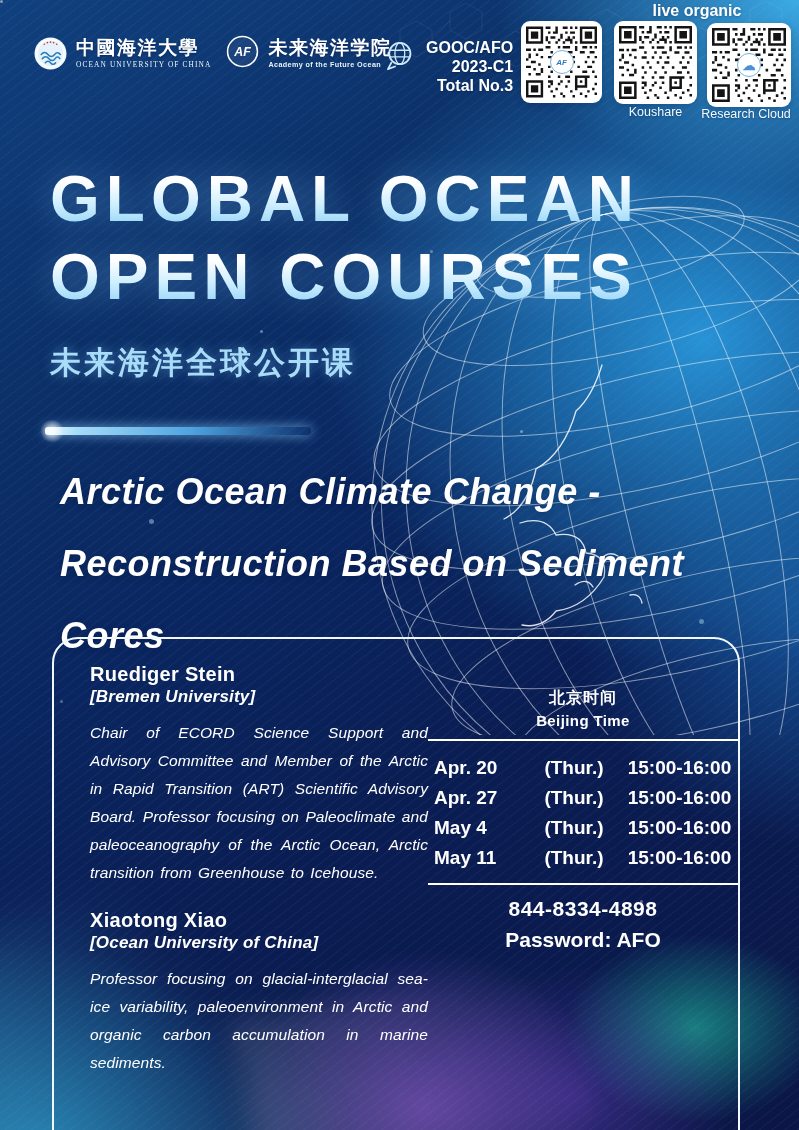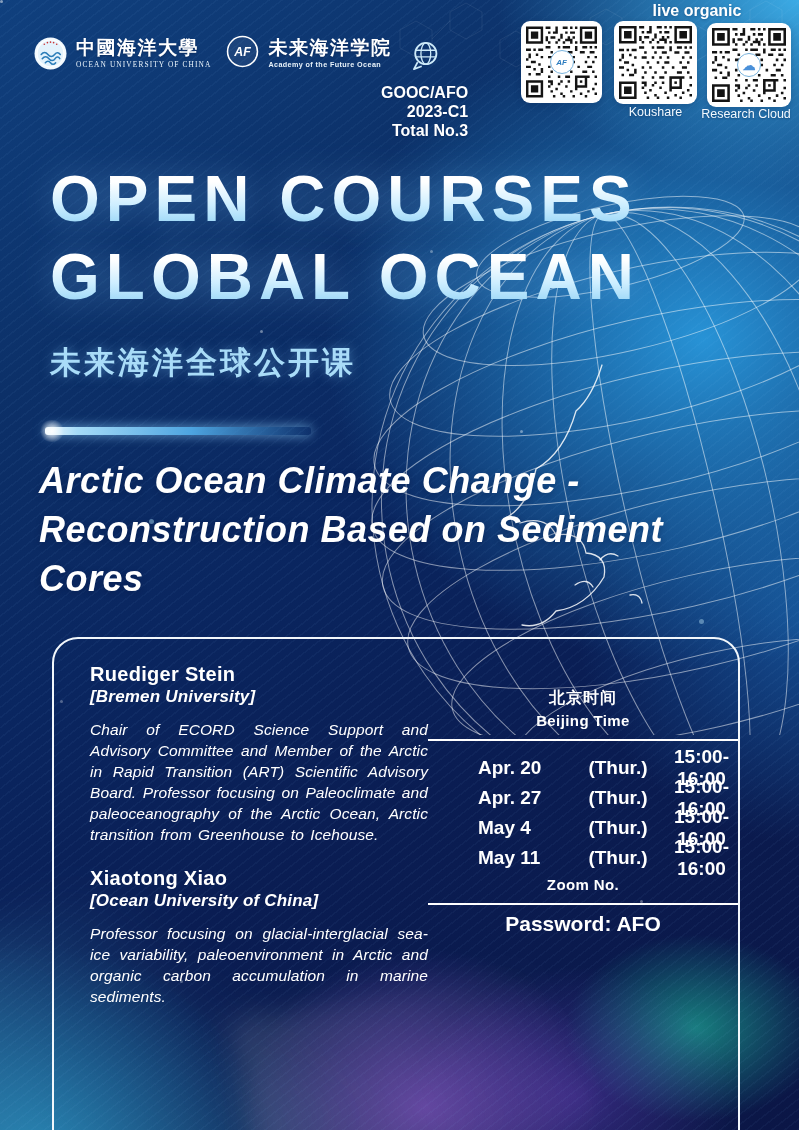--- a/index.html
+++ b/index.html
@@ -24,21 +24,21 @@
   .globe{position:absolute;left:330px;top:115px;pointer-events:none;}
   .hexnet{position:absolute;left:380px;top:0;pointer-events:none;opacity:.5;}
 
   
   .logo-row{position:absolute;left:34px;top:35px;display:flex;align-items:center;gap:9px;}
   .logo-text{display:flex;flex-direction:column;line-height:1.05;}
   .logo-cn{font-size:19px;font-weight:700;letter-spacing:1.5px;text-shadow:0 1px 2px rgba(0,20,60,.4);}
   .logo-en1{font-family:"Liberation Serif",serif;font-size:7.4px;letter-spacing:1.1px;margin-top:3px;color:#eaf4fb;}
   .logo-en2{font-size:7.2px;font-weight:700;letter-spacing:.4px;margin-top:3px;color:#eaf4fb;}
   .afo-wrap{margin-left:6px;}
-  .course-code{position:absolute;left:381px;top:38px;display:flex;align-items:center;gap:9px;flex-direction:column;}
+  .course-code{position:absolute;left:381px;top:38px;display:flex;align-items:flex-start;gap:9px;}
   .code-lines{text-align:right;font-size:16px;font-weight:700;line-height:19px;text-shadow:0 1px 2px rgba(0,20,60,.35);}
   .live-stream{position:absolute;left:612px;top:2px;width:170px;text-align:center;font-size:16px;font-weight:700;text-shadow:0 1px 3px rgba(0,40,90,.4);}
   .qr{position:absolute;background:#fff;border-radius:9px;padding:5px;box-sizing:border-box;box-shadow:0 2px 6px rgba(0,30,80,.25);}
   .qr svg{display:block;width:100%;height:100%;}
   .qr1{left:521px;top:21px;width:81px;height:82px;}
   .qr2{left:614px;top:21px;width:83px;height:83px;}
   .qr3{left:707px;top:23px;width:84px;height:84px;}
   .qr-badge{position:absolute;left:50%;top:50%;transform:translate(-50%,-50%);width:22px;height:22px;background:#fff;border:1.5px solid #7ab4de;border-radius:50%;display:flex;align-items:center;justify-content:center;font-size:8px;font-weight:700;font-style:italic;color:#2b7cc0;}
   .qr-badge.cloud{font-style:normal;font-size:13px;color:#4a90d9;}
   .qr-label{position:absolute;text-align:center;font-size:12.5px;color:#f2f9ff;text-shadow:0 1px 2px rgba(0,30,70,.4);}
@@ -50,35 +50,35 @@
   .title-line{font-size:64px;font-weight:700;letter-spacing:6px;line-height:78px;
     background:linear-gradient(180deg,#ffffff 28%,#cdeeff 58%,#79c7f2 100%);
     -webkit-background-clip:text;background-clip:text;color:transparent;
     filter:drop-shadow(0 0 16px rgba(130,200,255,.38));white-space:nowrap;}
   .title-cn{margin-top:26px;font-size:31px;font-weight:700;letter-spacing:3px;color:#a9dcf8;text-shadow:0 0 12px rgba(120,190,240,.5);font-family:Liberation Serif, serif;}
   .divider{position:absolute;left:45px;top:427px;width:266px;height:8px;border-radius:3px;
     background:linear-gradient(90deg,#eef9ff 0%,#a6dcf8 12%,#4da4e0 55%,rgba(40,110,190,.1) 100%);
     box-shadow:0 0 12px rgba(140,210,255,.75);}
   .divider::before{content:"";position:absolute;left:-6px;top:-7px;width:26px;height:22px;border-radius:50%;
     background:radial-gradient(circle,rgba(255,255,255,.95),rgba(180,230,255,0) 70%);}
-  .course-title{position:absolute;left:39px;top:456px;width:690px;margin:0;font-size:36px;line-height:49px;font-weight:700;font-style:italic;letter-spacing:.5px;text-shadow:0 2px 6px rgba(0,20,60,.35);}
+  .course-title{position:absolute;left:60px;top:456px;width:690px;margin:0;font-size:36px;line-height:72px;font-weight:700;font-style:italic;letter-spacing:.5px;text-shadow:0 2px 6px rgba(0,20,60,.35);}
 
   
   .info-box{position:absolute;left:52px;top:637px;width:688px;height:533px;border:2px solid #f2f7fb;border-radius:26px;box-sizing:border-box;}
   .speakers{position:absolute;left:36px;top:24px;width:338px;}
   .sp-name{font-size:20px;font-weight:700;letter-spacing:.3px;}
   .sp-aff{font-size:17px;font-weight:700;font-style:italic;margin-top:1px;letter-spacing:.2px;}
-  .sp-bio{margin:12px 0 0;font-size:15.5px;font-style:italic;line-height:21px;text-align:justify;letter-spacing:.1px;word-spacing:2px;}
+  .sp-bio{margin:12px 0 0;font-size:15.5px;font-style:italic;line-height:28px;text-align:justify;letter-spacing:.1px;word-spacing:2px;}
   .speaker.second{margin-top:22px;}
   .schedule{position:absolute;left:374px;right:0;top:49px;text-align:center;}
   .sch-cn{font-size:16px;font-weight:700;letter-spacing:1px;}
   .sch-en{font-size:15px;font-weight:700;margin-top:3px;letter-spacing:.4px;text-align:center;}
   .sch-hr{height:2px;background:#fff;margin-top:10px;}
   .rows{margin-top:12px;}
-  .row{display:flex;align-items:center;height:30px;font-size:19px;font-weight:700;padding-left:6px;margin-left:44px;}
+  .row{display:flex;align-items:center;height:30px;font-size:19px;font-weight:700;padding-left:6px;}
   .row .d{width:92px;text-align:left;}
   .row .w{width:96px;text-align:center;}
   .row .t{flex:1;text-align:center;padding-right:1px;}
   .meet-cn{margin-top:18px;font-size:16px;font-weight:700;letter-spacing:1px;}
   .zoom-no{margin-top:12px;font-size:21px;font-weight:700;letter-spacing:.5px;}
   .zoom-pass{margin-top:7px;font-size:21px;font-weight:700;}
 </style>
 </head>
 <body>
 
@@ -209,22 +209,22 @@
   <div class="qr qr3">
     <svg>
         <use href="#qr-pat" xlink:href="#qr-pat"></use>
       </svg>
     <div class="qr-badge cloud">☁</div>
   </div>
   <div class="qr-label lab-koushare">Koushare</div>
   <div class="qr-label lab-research">Research Cloud</div>
 
   <div class="title">
+    <div class="title-line">GLOBAL OCEAN</div>
     <div class="title-line">OPEN COURSES</div>
-    <div class="title-line">GLOBAL OCEAN</div>
     <div class="title-cn">未来海洋全球公开课</div>
   </div>
 
   <div class="divider"></div>
 
   <h2 class="course-title">Arctic Ocean Climate Change - Reconstruction Based on Sediment Cores</h2>
 
   <section class="info-box">
     <div class="speakers">
       <div class="speaker">
@@ -258,19 +258,19 @@
           <span class="d">May 4</span>
           <span class="w">(Thur.)</span>
           <span class="t">15:00-16:00</span>
         </div>
         <div class="row">
           <span class="d">May 11</span>
           <span class="w">(Thur.)</span>
           <span class="t">15:00-16:00</span>
         </div>
       </div>
-      <div class="sch-en">Zoom No.</div>
       <div class="sch-hr"></div>
+      <div class="zoom-no">844-8334-4898</div>
       <div class="zoom-pass">Password: AFO</div>
     </div>
   </section>
 
 </div>
 
 </body></html>

